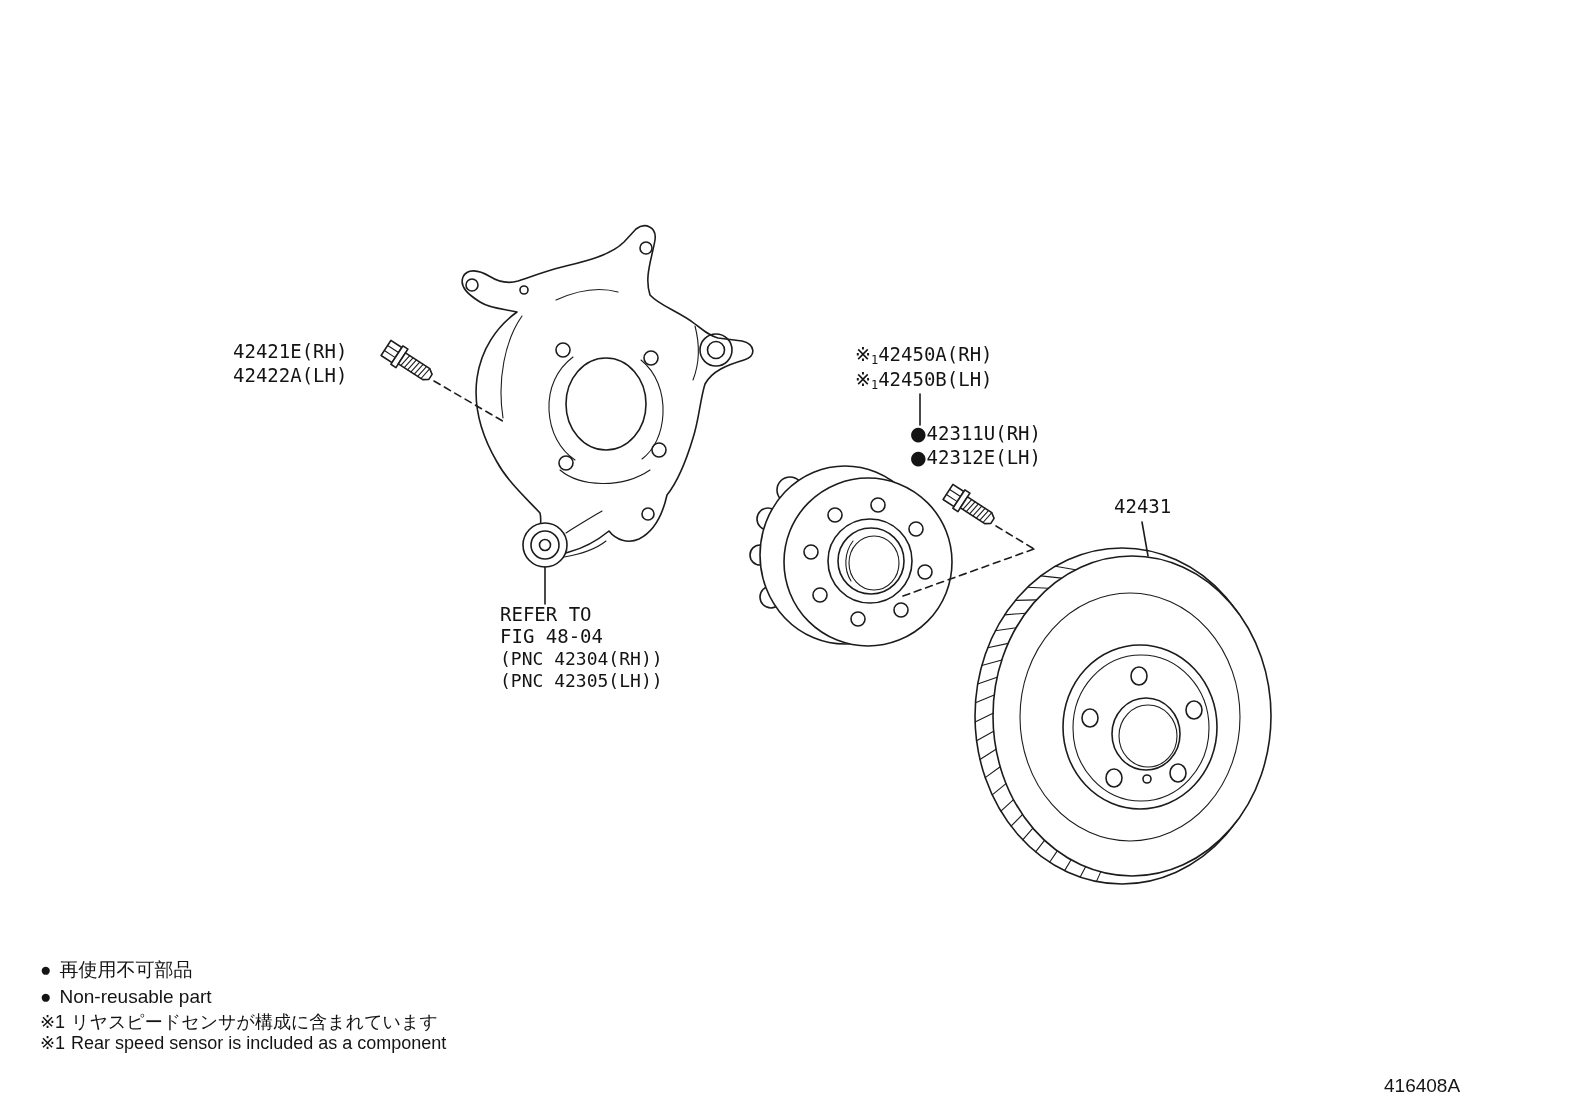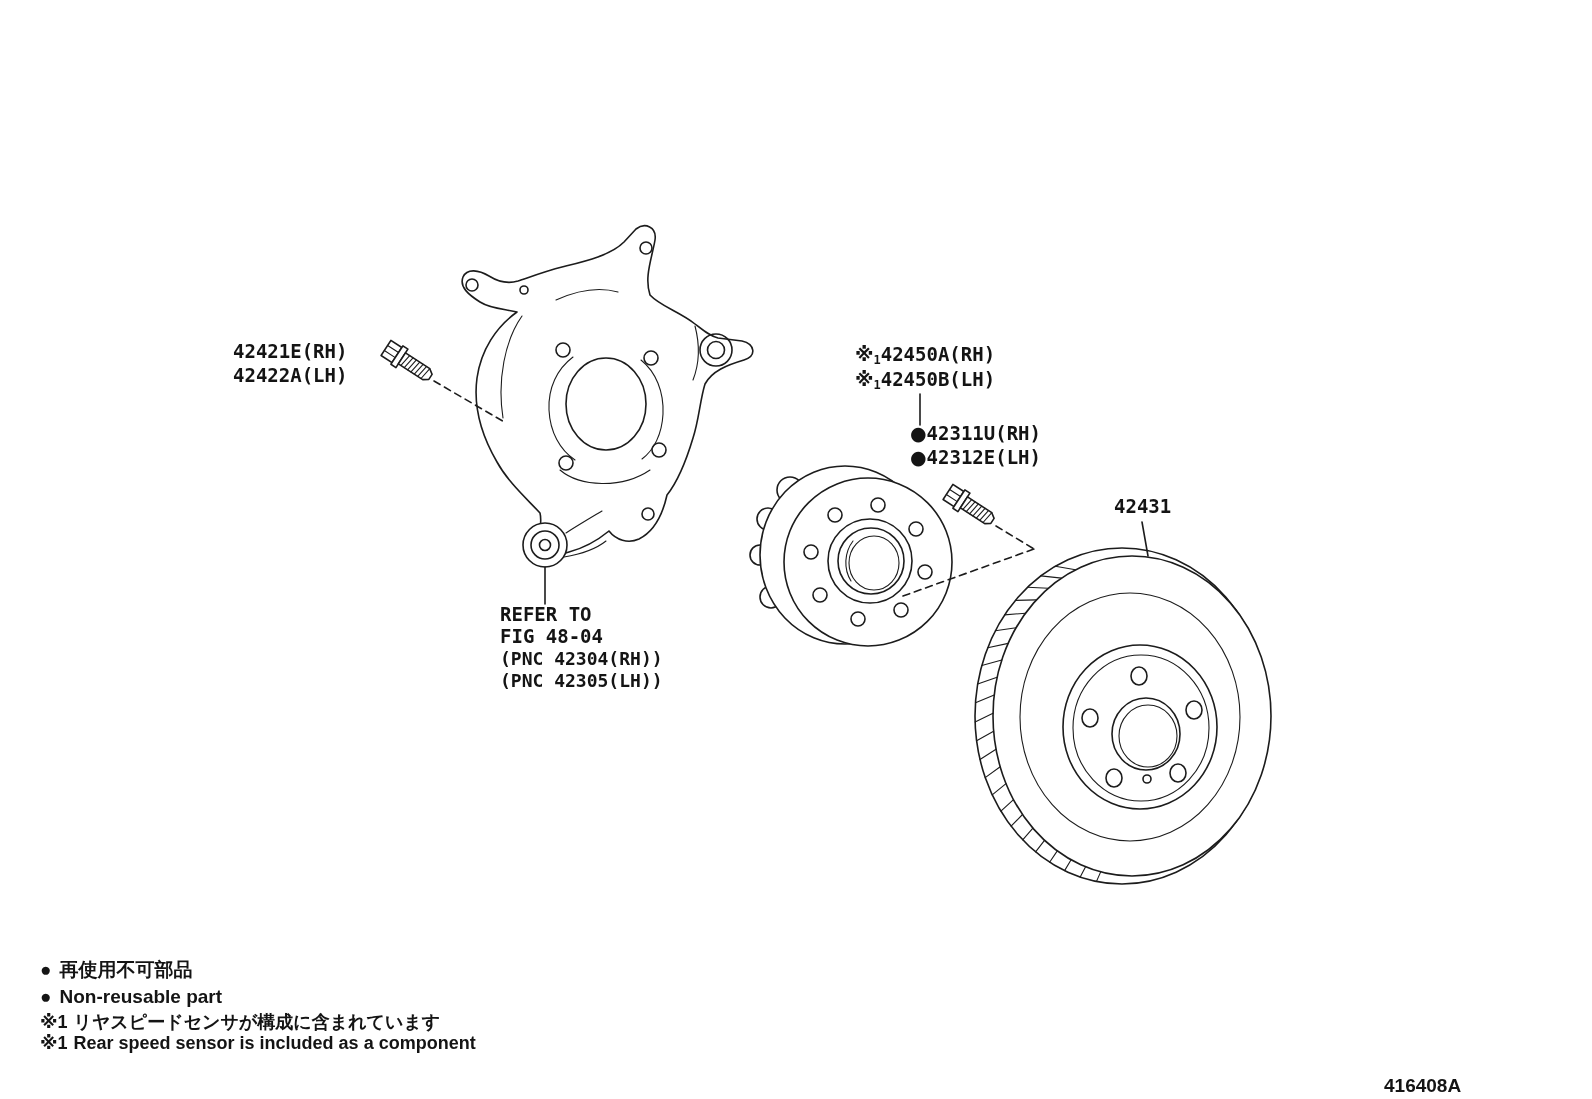--- a/index.html
+++ b/index.html
@@ -1,16 +1,16 @@
 <!DOCTYPE html>
 <html><head>
 <meta charset="utf-8">
 <style>
   html,body{margin:0;padding:0;background:#ffffff;}
-  .canvas{position:relative;width:1592px;height:1099px;background:#fff;overflow:hidden;font-weight:bold;}
+  .canvas{position:relative;width:1592px;height:1099px;background:#fff;overflow:hidden;}
   svg{display:block;}
   .draw path,.draw circle,.draw ellipse,.draw line{
     fill:none;stroke:#1c1c1c;stroke-width:1.6;stroke-linecap:round;stroke-linejoin:round;
   }
   .draw .filled{fill:#ffffff;}
   .draw .thin{stroke-width:1.1;}
   .hatch line{stroke-width:1.1;}
   .dashed{stroke-dasharray:7 5;stroke-width:1.3;}
   .labels text{fill:#141414;font-family:"DejaVu Sans Mono","Liberation Mono",monospace;font-size:19px;}
   .labels text.small{font-size:18px;}

